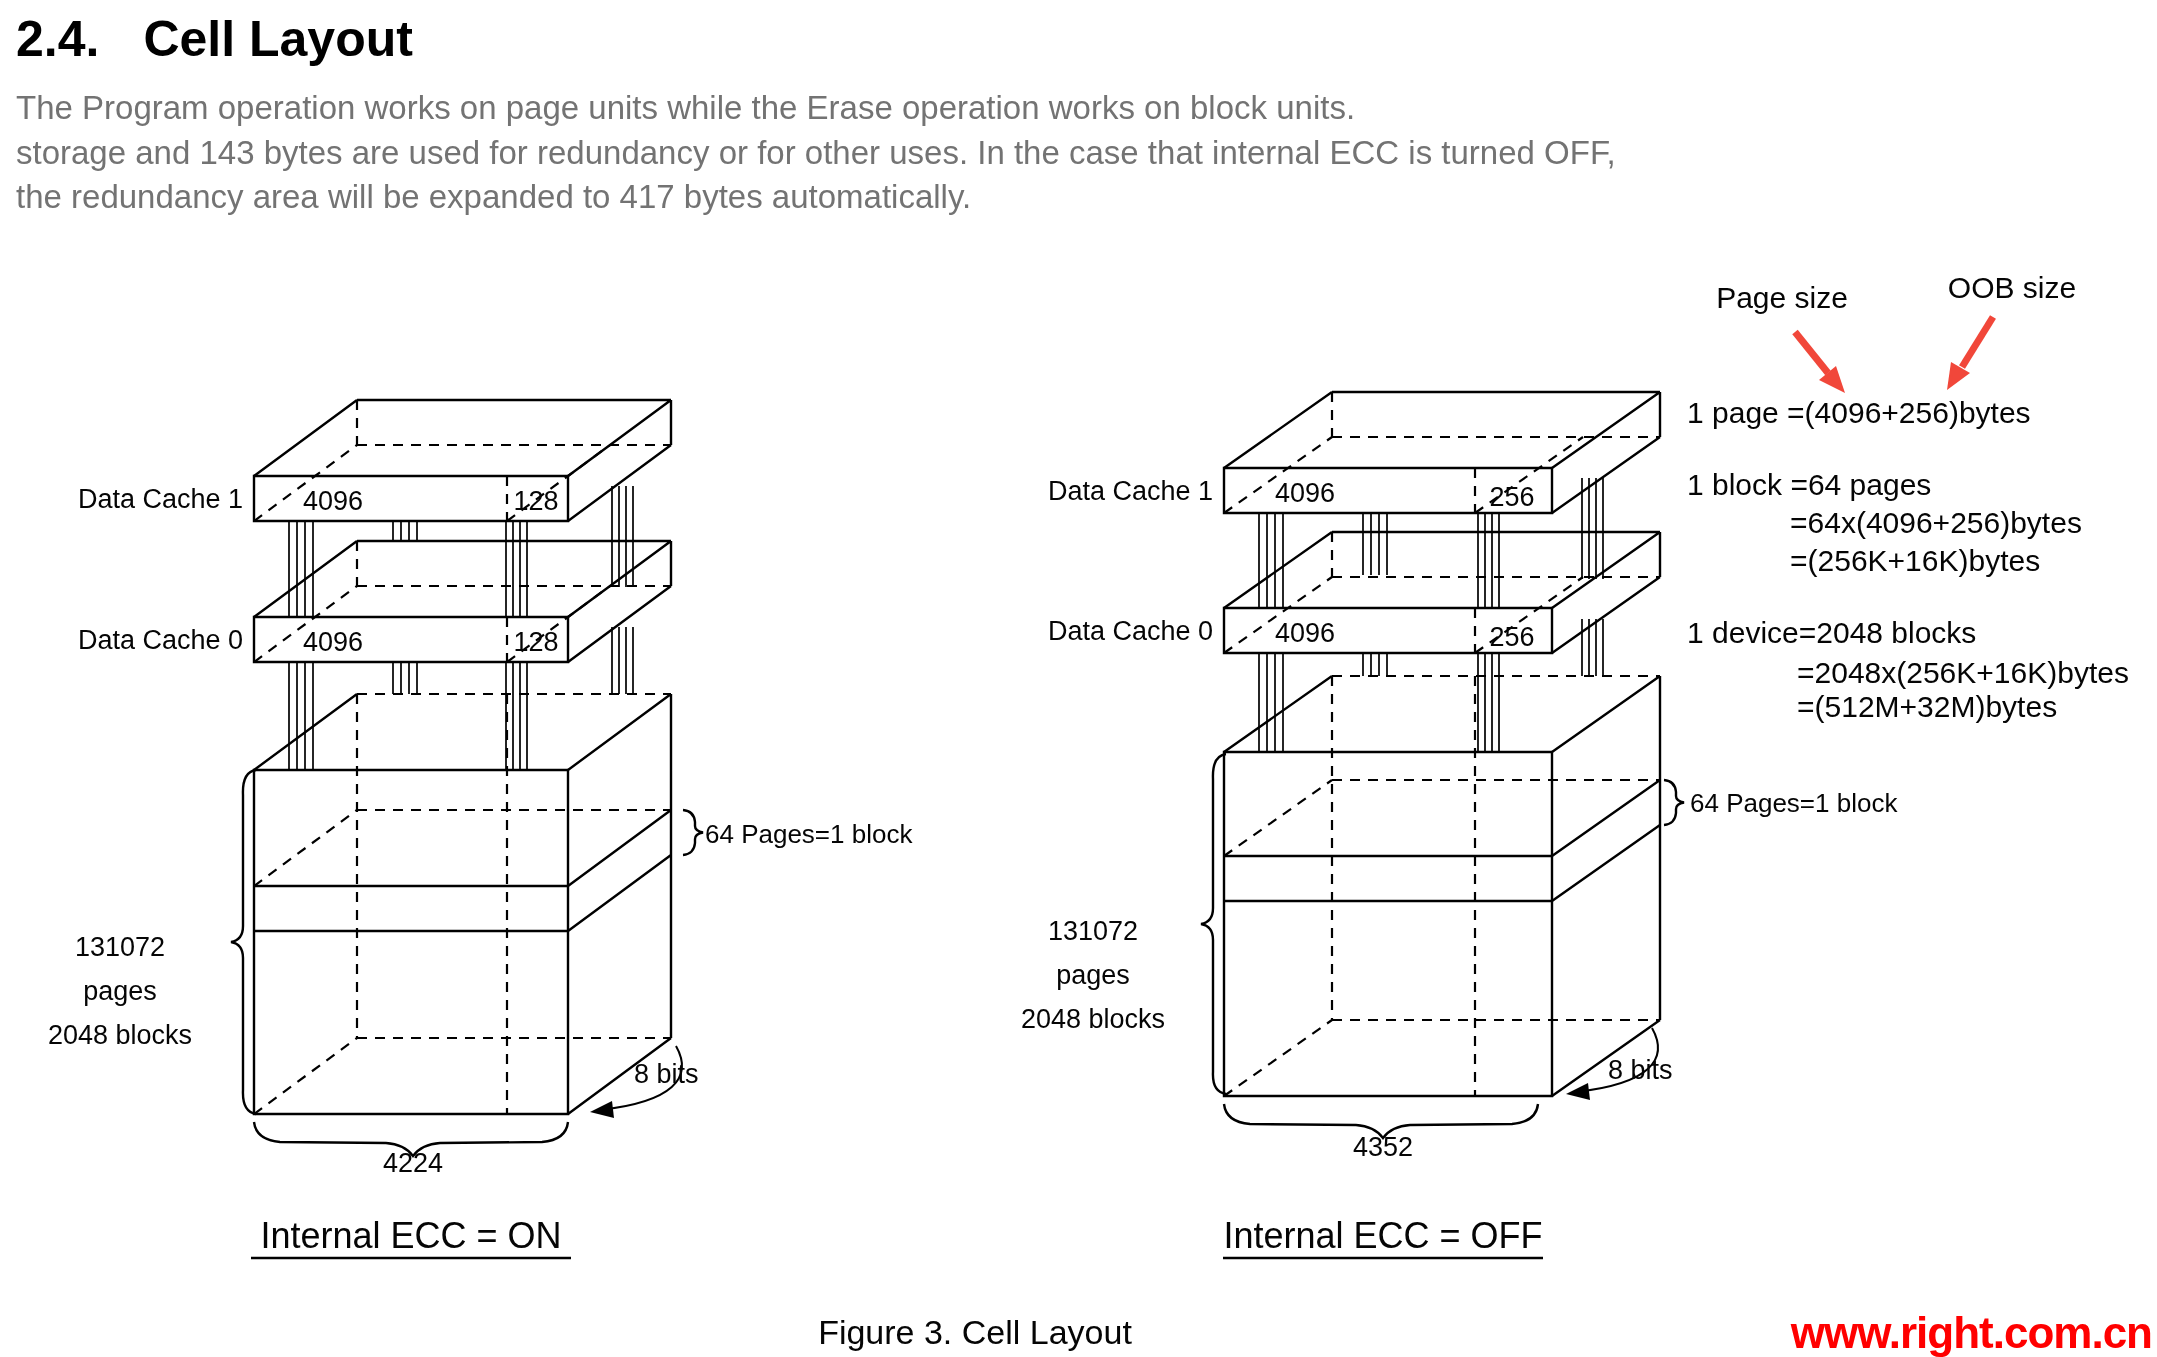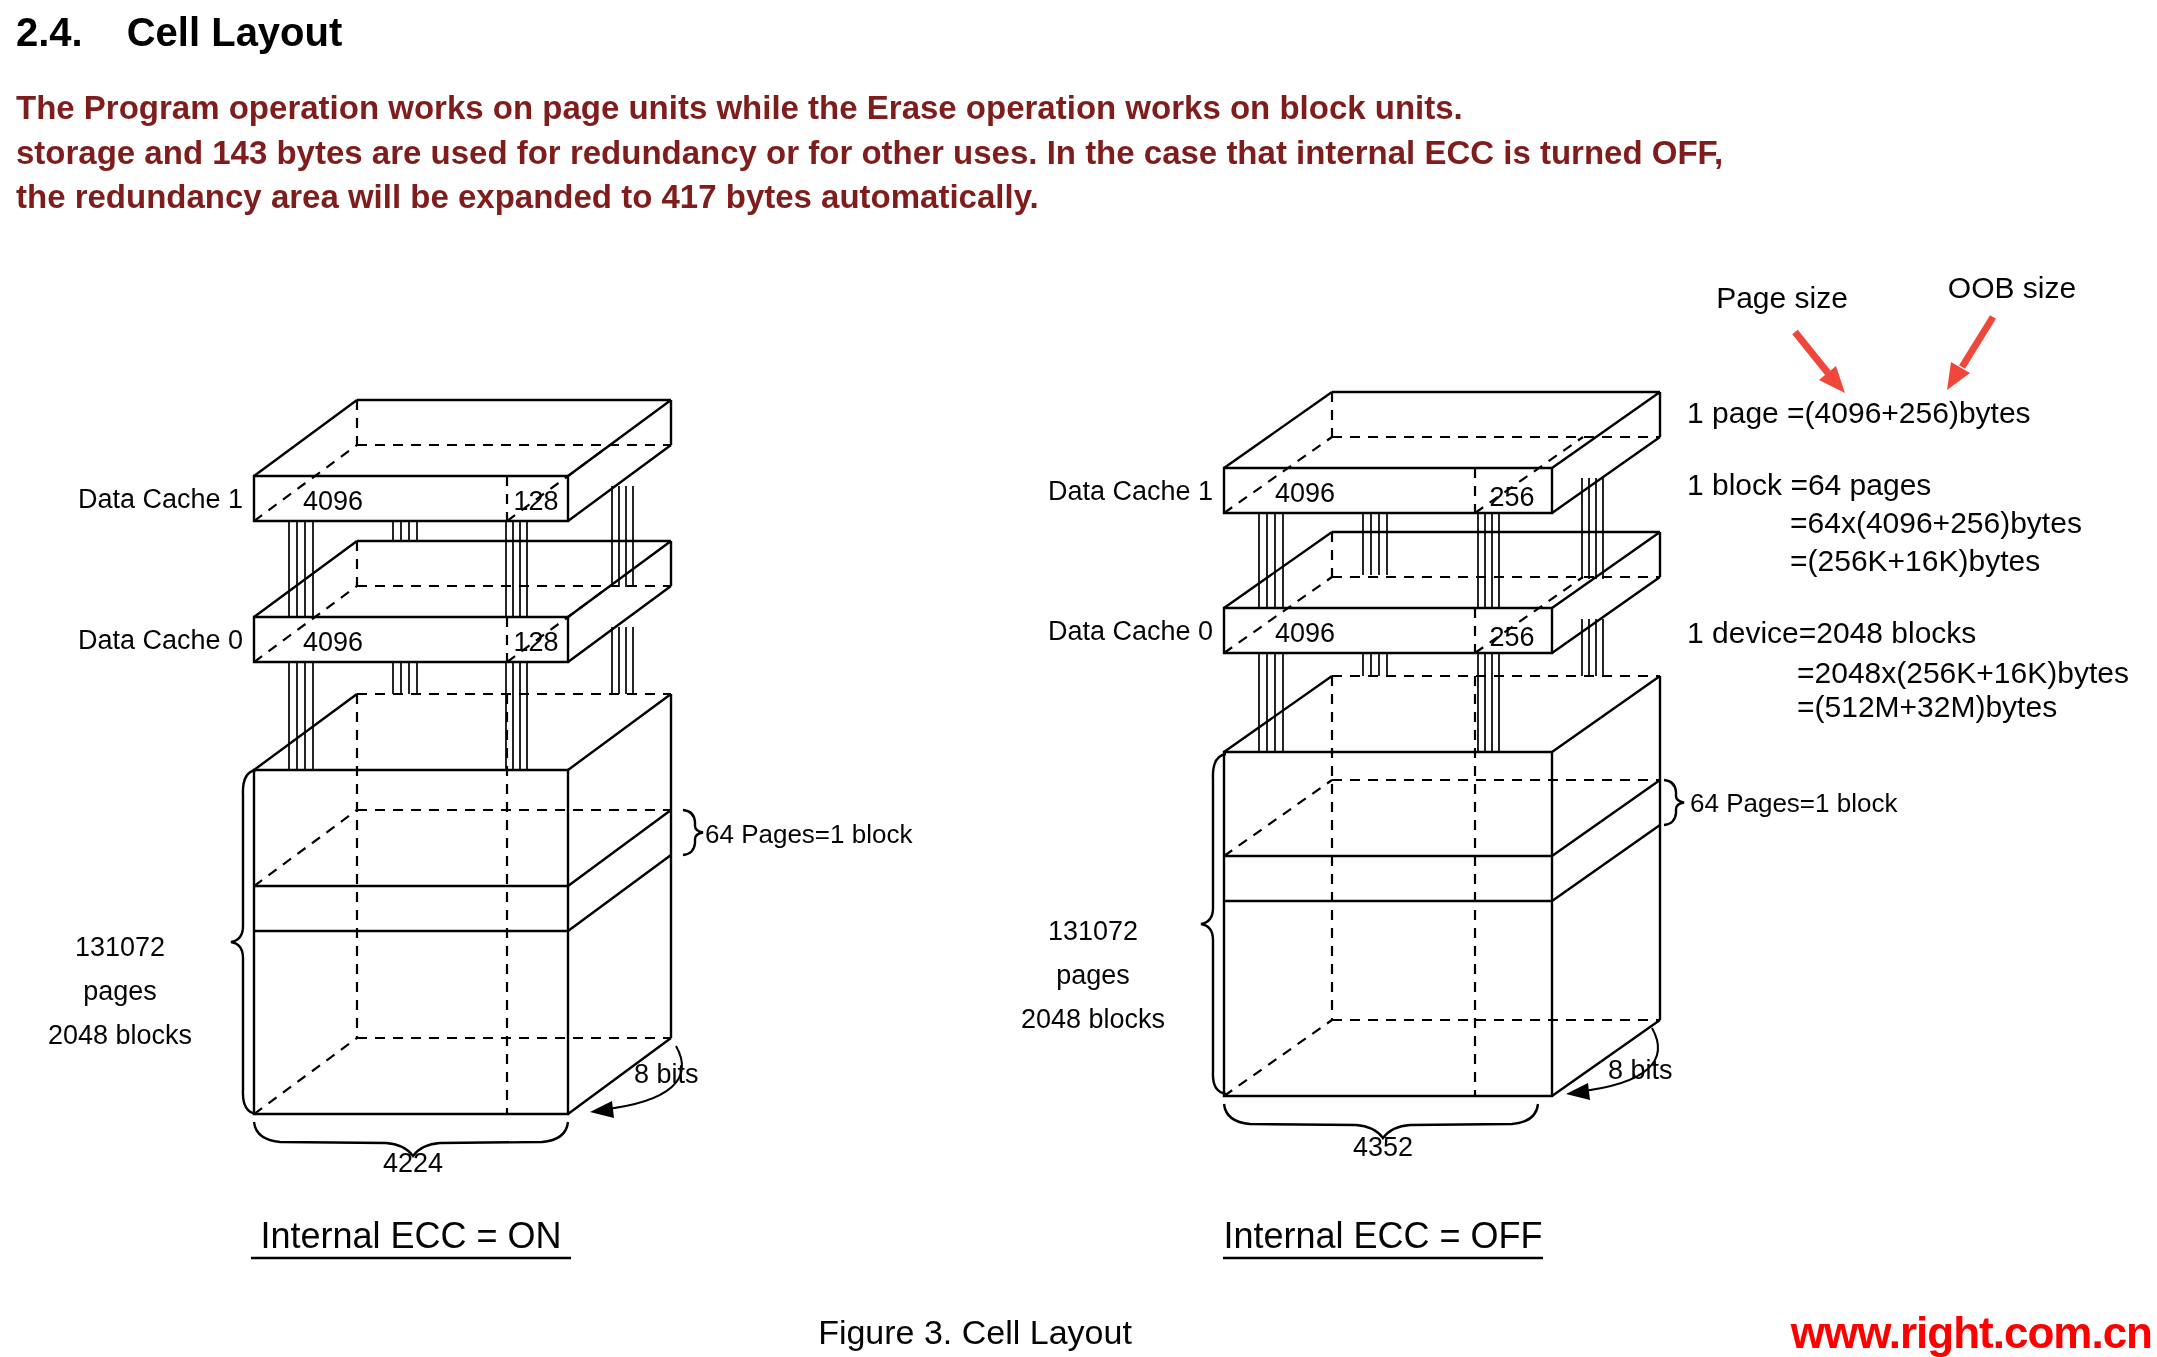--- a/index.html
+++ b/index.html
@@ -1,22 +1,22 @@
 <!DOCTYPE html>
 <html><head>
 <meta charset="utf-8">
 <style>
   html,body{margin:0;padding:0;background:#ffffff;}
   body{width:2157px;height:1357px;position:relative;overflow:hidden;
        font-family:"Liberation Sans","DejaVu Sans",sans-serif;color:#000;}
-  .heading{position:absolute;left:16px;top:10px;font-size:40px;font-weight:bold;
+  .heading{position:absolute;left:16px;top:10px;font-size:50px;font-weight:bold;
            letter-spacing:0px;white-space:nowrap;}
   .heading .num{display:inline-block;margin-right:44px;}
   .para{position:absolute;left:16px;top:86px;font-size:33px;line-height:44.5px;
-        white-space:nowrap;color:#7f1d1d;font-weight:bold;}
+        white-space:nowrap;color:#737373;}
   svg{position:absolute;left:0;top:0;}
   svg text{fill:#050505;}
   .lbl{font-size:27px;}
   .lbl-sm{font-size:26px;}
   .ann{font-size:30px;}
   .ecc{font-size:36px;}
   .cap{font-size:34px;}
   .wm{font-size:44px;font-weight:900;fill:#ff0000;letter-spacing:-1px;}
   .s{stroke:#000;stroke-width:2.4;fill:none;}
   .d{stroke:#000;stroke-width:2.2;fill:none;stroke-dasharray:10 8;}

